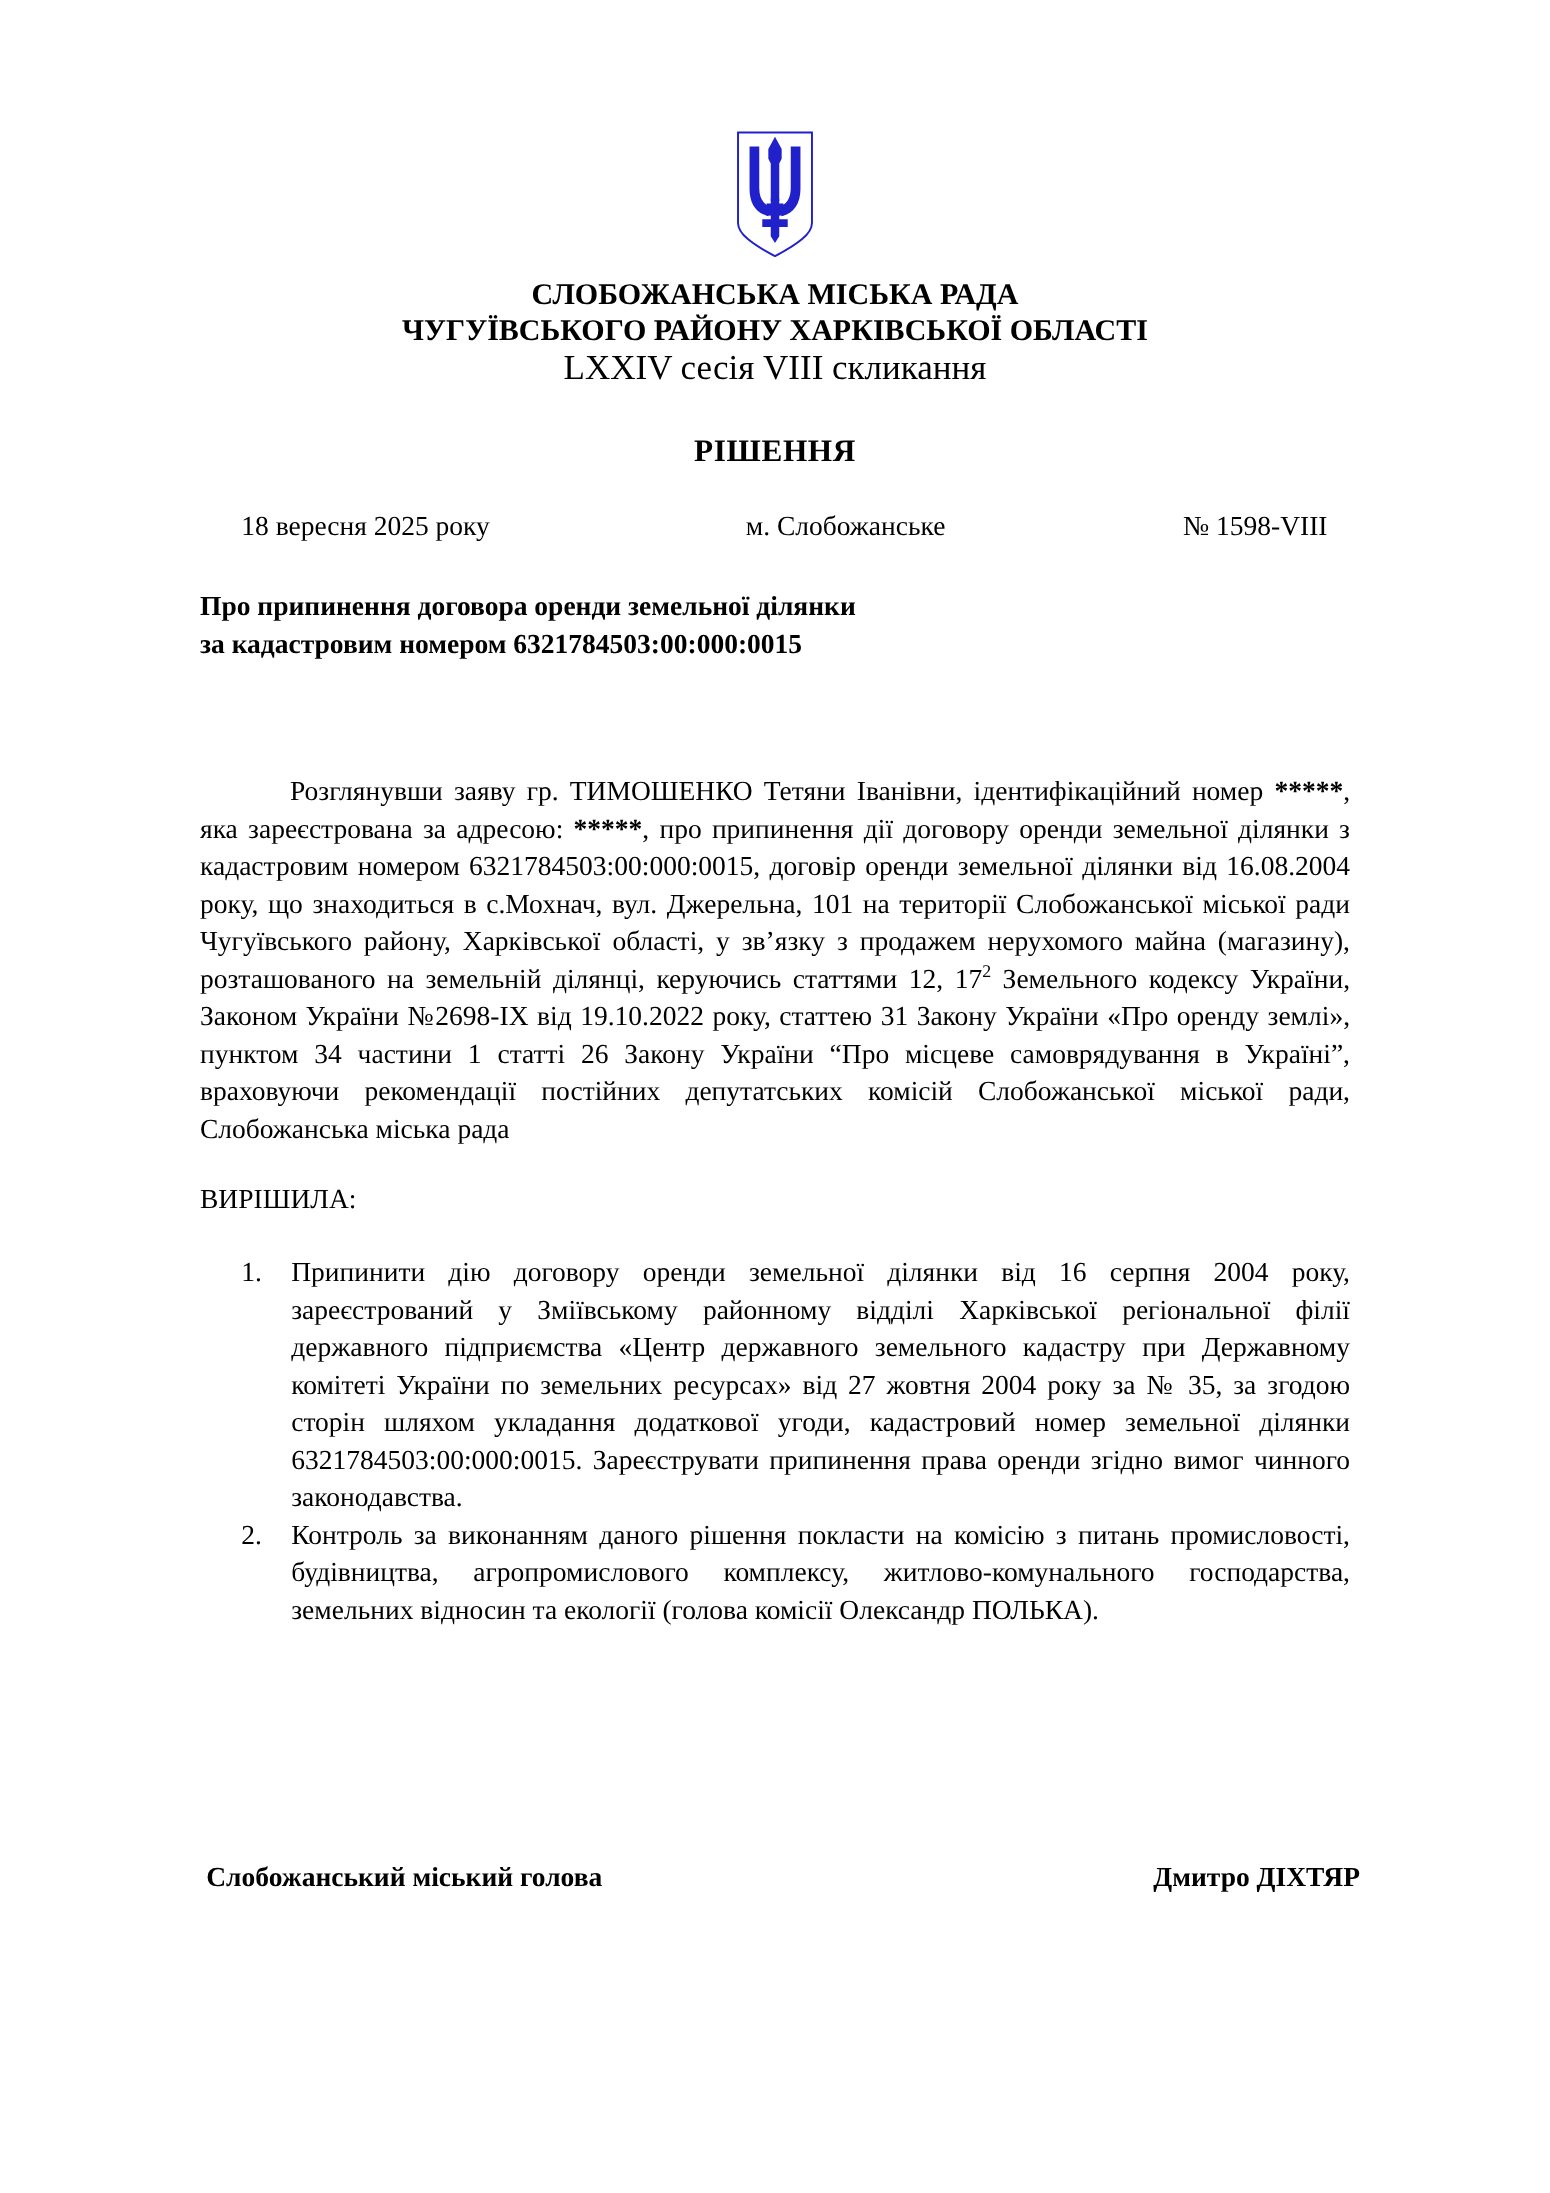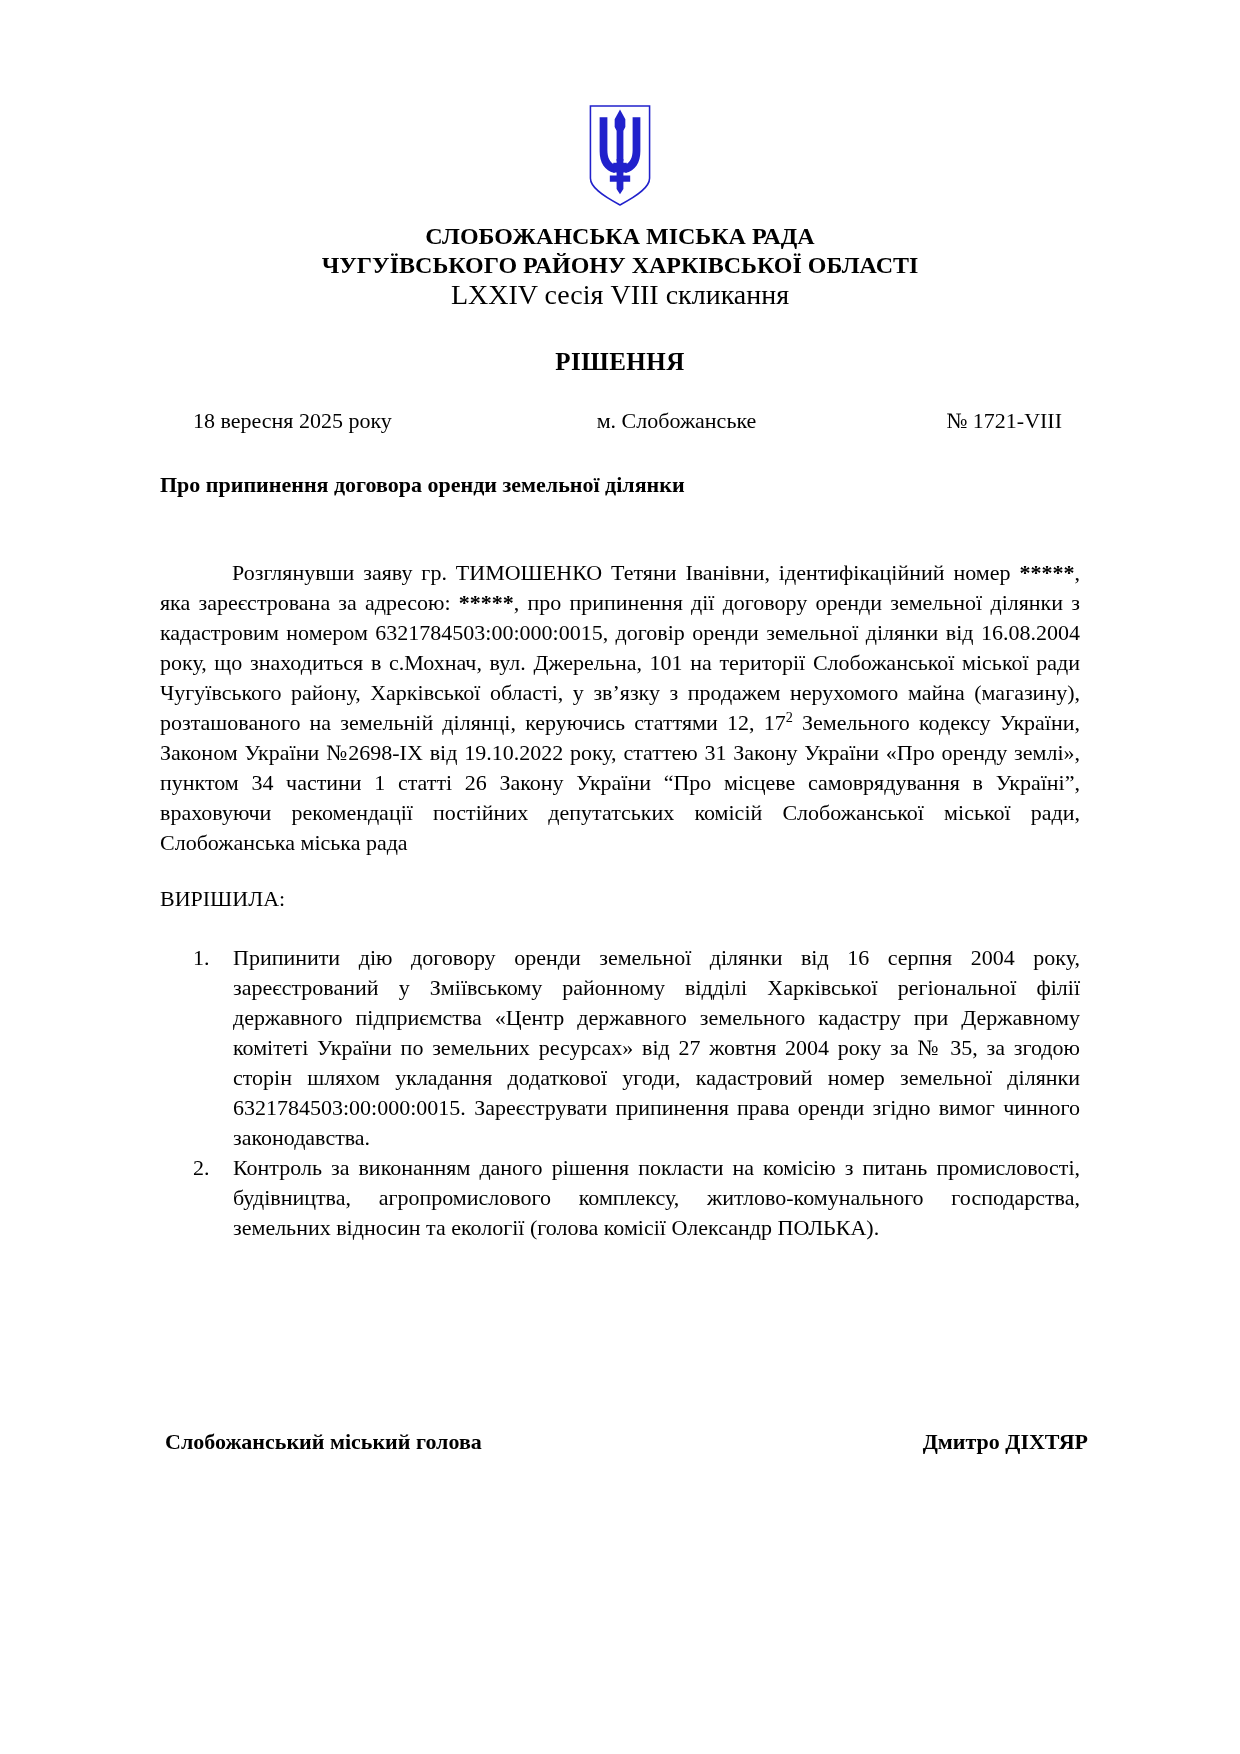--- a/index.html
+++ b/index.html
@@ -25,21 +25,21 @@
 
   .doc-type { text-align: center; font-weight: bold; font-size: 25px; letter-spacing: 0.5px; margin-top: 40px; }
 
   .meta-row { display: flex; align-items: flex-end; margin-top: 32px; }
   .meta-date { margin-left: 33px; width: 300px; }
   .meta-place { flex: 1; text-align: center; }
   .meta-number { width: 220px; text-align: right; padding-right: 18px; box-sizing: border-box; }
 
   .subject { font-weight: bold; margin-top: 36px; line-height: 30px; }
 
-  .preamble { margin-top: 58px; text-align: justify; text-indent: 72px; line-height: 30px; }
+  .preamble { margin-top: 88px; text-align: justify; text-indent: 72px; line-height: 30px; }
   .seg-bold { font-weight: bold; }
   sup { font-size: 0.65em; line-height: 0; vertical-align: super; }
 
   .resolved { margin-top: 26px; line-height: 30px; }
 
   .items { margin-top: 29px; }
   .item-row { display: flex; }
   .item-num { width: 40px; margin-left: 33px; flex: none; line-height: 30px; }
   .item-text { flex: 1; text-align: justify; line-height: 30px; }
 
@@ -71,25 +71,26 @@
       <div>СЛОБОЖАНСЬКА МІСЬКА РАДА</div>
       <div>ЧУГУЇВСЬКОГО РАЙОНУ ХАРКІВСЬКОЇ ОБЛАСТІ</div>
     </div>
     <div class="session-line">LXXIV сесія VIII скликання</div>
 
     <div class="doc-type">РІШЕННЯ</div>
 
     <div class="meta-row">
       <span class="meta-date">18  вересня 2025 року</span>
       <span class="meta-place">м. Слобожанське</span>
-      <span class="meta-number">№ 1721-VIII</span>
+      <span class="meta-number">№ 1598-VIII</span>
     </div>
 
     <div class="subject">
       <div>Про припинення договора оренди земельної ділянки</div>
+      <div>за кадастровим номером 6321784503:00:000:0015</div>
     </div>
 
     <p class="preamble"><span>Розглянувши заяву гр. ТИМОШЕНКО Тетяни Іванівни, ідентифікаційний номер </span><span class="seg-bold">*****</span><span>, яка зареєстрована за адресою: </span><span class="seg-bold">*****</span><span>, про припинення дії договору оренди земельної ділянки з кадастровим номером 6321784503:00:000:0015, договір оренди земельної ділянки від 16.08.2004 року, що знаходиться  в с.Мохнач, вул. Джерельна, 101 на території Слобожанської міської ради Чугуївського району, Харківської області, у зв’язку з продажем нерухомого майна (магазину), розташованого на земельній ділянці, керуючись статтями 12, 17</span><sup>2</sup><span> Земельного  кодексу  України, Законом України №2698-IX від 19.10.2022 року, статтею 31 Закону України «Про оренду землі», пунктом 34 частини 1 статті 26  Закону  України “Про   місцеве   самоврядування в Україні”, враховуючи рекомендації постійних депутатських комісій Слобожанської міської ради,  Слобожанська міська  рада</span></p>
 
     <div class="resolved">ВИРІШИЛА:</div>
 
     <div class="items">
       <div class="item-row">
         <span class="item-num">1.</span>
         <span class="item-text">Припинити дію договору оренди земельної ділянки від 16 серпня 2004 року, зареєстрований у Зміївському районному відділі Харківської регіональної філії державного підприємства «Центр державного земельного кадастру при Державному комітеті України по земельних ресурсах» від 27 жовтня 2004 року за № 35, за згодою сторін шляхом укладання додаткової угоди, кадастровий номер земельної ділянки 6321784503:00:000:0015. Зареєструвати припинення права оренди згідно вимог чинного законодавства.</span>

